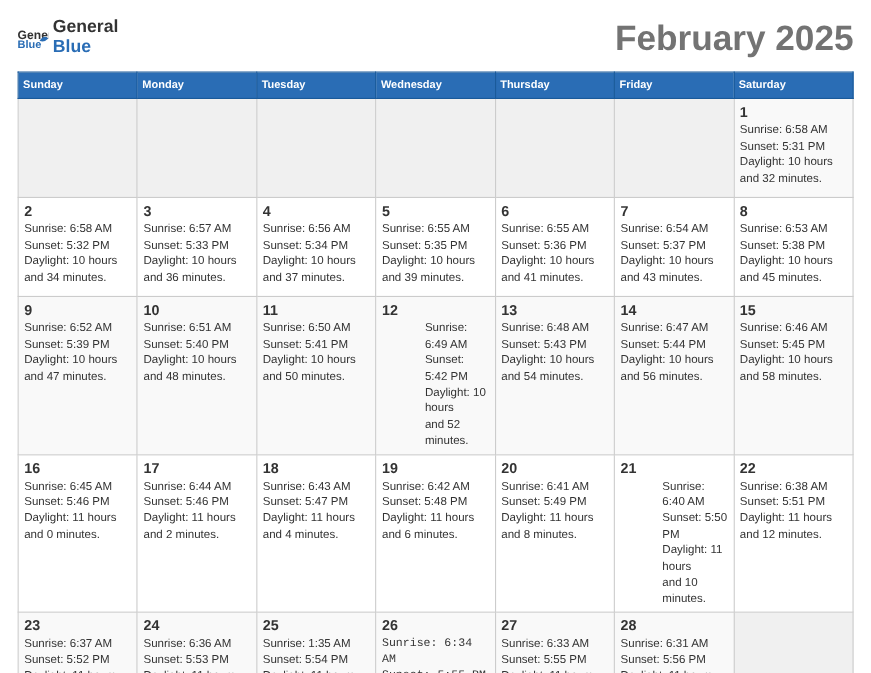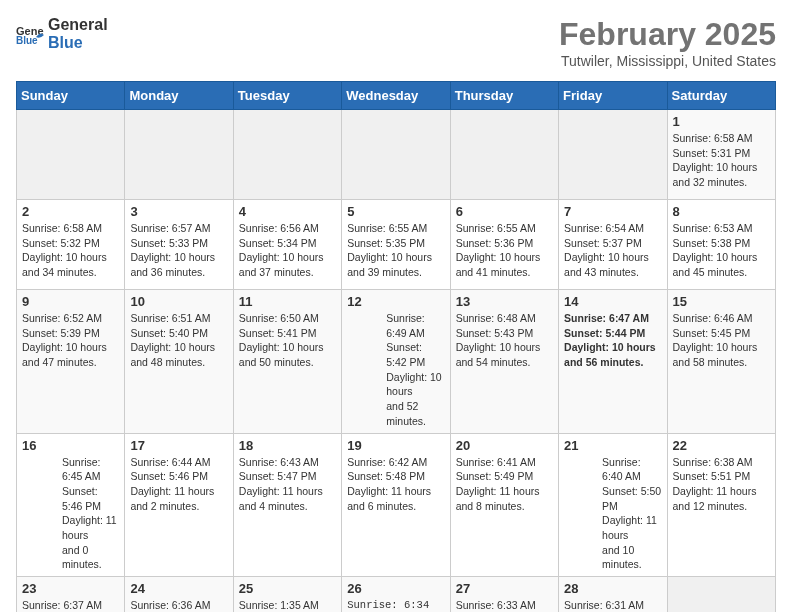--- a/index.html
+++ b/index.html
@@ -38,21 +38,21 @@
       color: #555;
     }
     table {
       width: 100%;
       border-collapse: collapse;
       table-layout: fixed;
     }
     thead th {
       background: #2a6db5;
       color: #fff;
-      font-size: 13px;
+      font-size: 10px;
       font-weight: bold;
       padding: 6px 4px;
       text-align: left;
       border: 1px solid #1a5a9a;
     }
     tbody td {
       border: 1px solid #ccc;
       vertical-align: top;
       padding: 4px 5px;
       height: 90px;
@@ -86,21 +86,20 @@
       <path d="M20 14 Q24 8 28 12 Q24 16 20 14Z" fill="#2a6db5"></path>
       <text y="21" font-size="10" font-weight="bold" fill="#2a6db5">Blue</text>
     </svg>
     <div>
       <div style="font-size:16px;font-weight:bold;color:#333;">General</div>
       <div style="font-size:16px;font-weight:bold;color:#2a6db5;">Blue</div>
     </div>
   </div>
   <div class="title-area">
     <div class="month-title">February 2025</div>
-    <div class="location-title">Tutwiler, Mississippi, United States</div>
   </div>
 </div>
 
 <table>
   <thead>
     <tr id="header-row">
         <th>Sunday</th>
         <th>Monday</th>
         <th>Tuesday</th>
         <th>Wednesday</th>
@@ -207,37 +206,37 @@
         </td>
         <td>
           <div class="day-number">13</div>
           <div class="day-info" style="white-space: pre-line;">Sunrise: 6:48 AM
 Sunset: 5:43 PM
 Daylight: 10 hours
 and 54 minutes.</div>
         </td>
         <td>
           <div class="day-number">14</div>
-          <div class="day-info" style="white-space: pre-line; font-weight: bold;">Sunrise: 6:47 AM
+          <div class="day-info" style="white-space: pre-line;">Sunrise: 6:47 AM
 Sunset: 5:44 PM
 Daylight: 10 hours
 and 56 minutes.</div>
         </td>
         <td>
           <div class="day-number">15</div>
           <div class="day-info" style="white-space: pre-line;">Sunrise: 6:46 AM
 Sunset: 5:45 PM
 Daylight: 10 hours
 and 58 minutes.</div>
         </td>
       </tr>
       <tr>
         <td>
           <div class="day-number">16</div>
-          <div class="day-info" style="white-space: pre-line; margin-left: 40px;">Sunrise: 6:45 AM
+          <div class="day-info" style="white-space: pre-line;">Sunrise: 6:45 AM
 Sunset: 5:46 PM
 Daylight: 11 hours
 and 0 minutes.</div>
         </td>
         <td>
           <div class="day-number">17</div>
           <div class="day-info" style="white-space: pre-line;">Sunrise: 6:44 AM
 Sunset: 5:46 PM
 Daylight: 11 hours
 and 2 minutes.</div>

